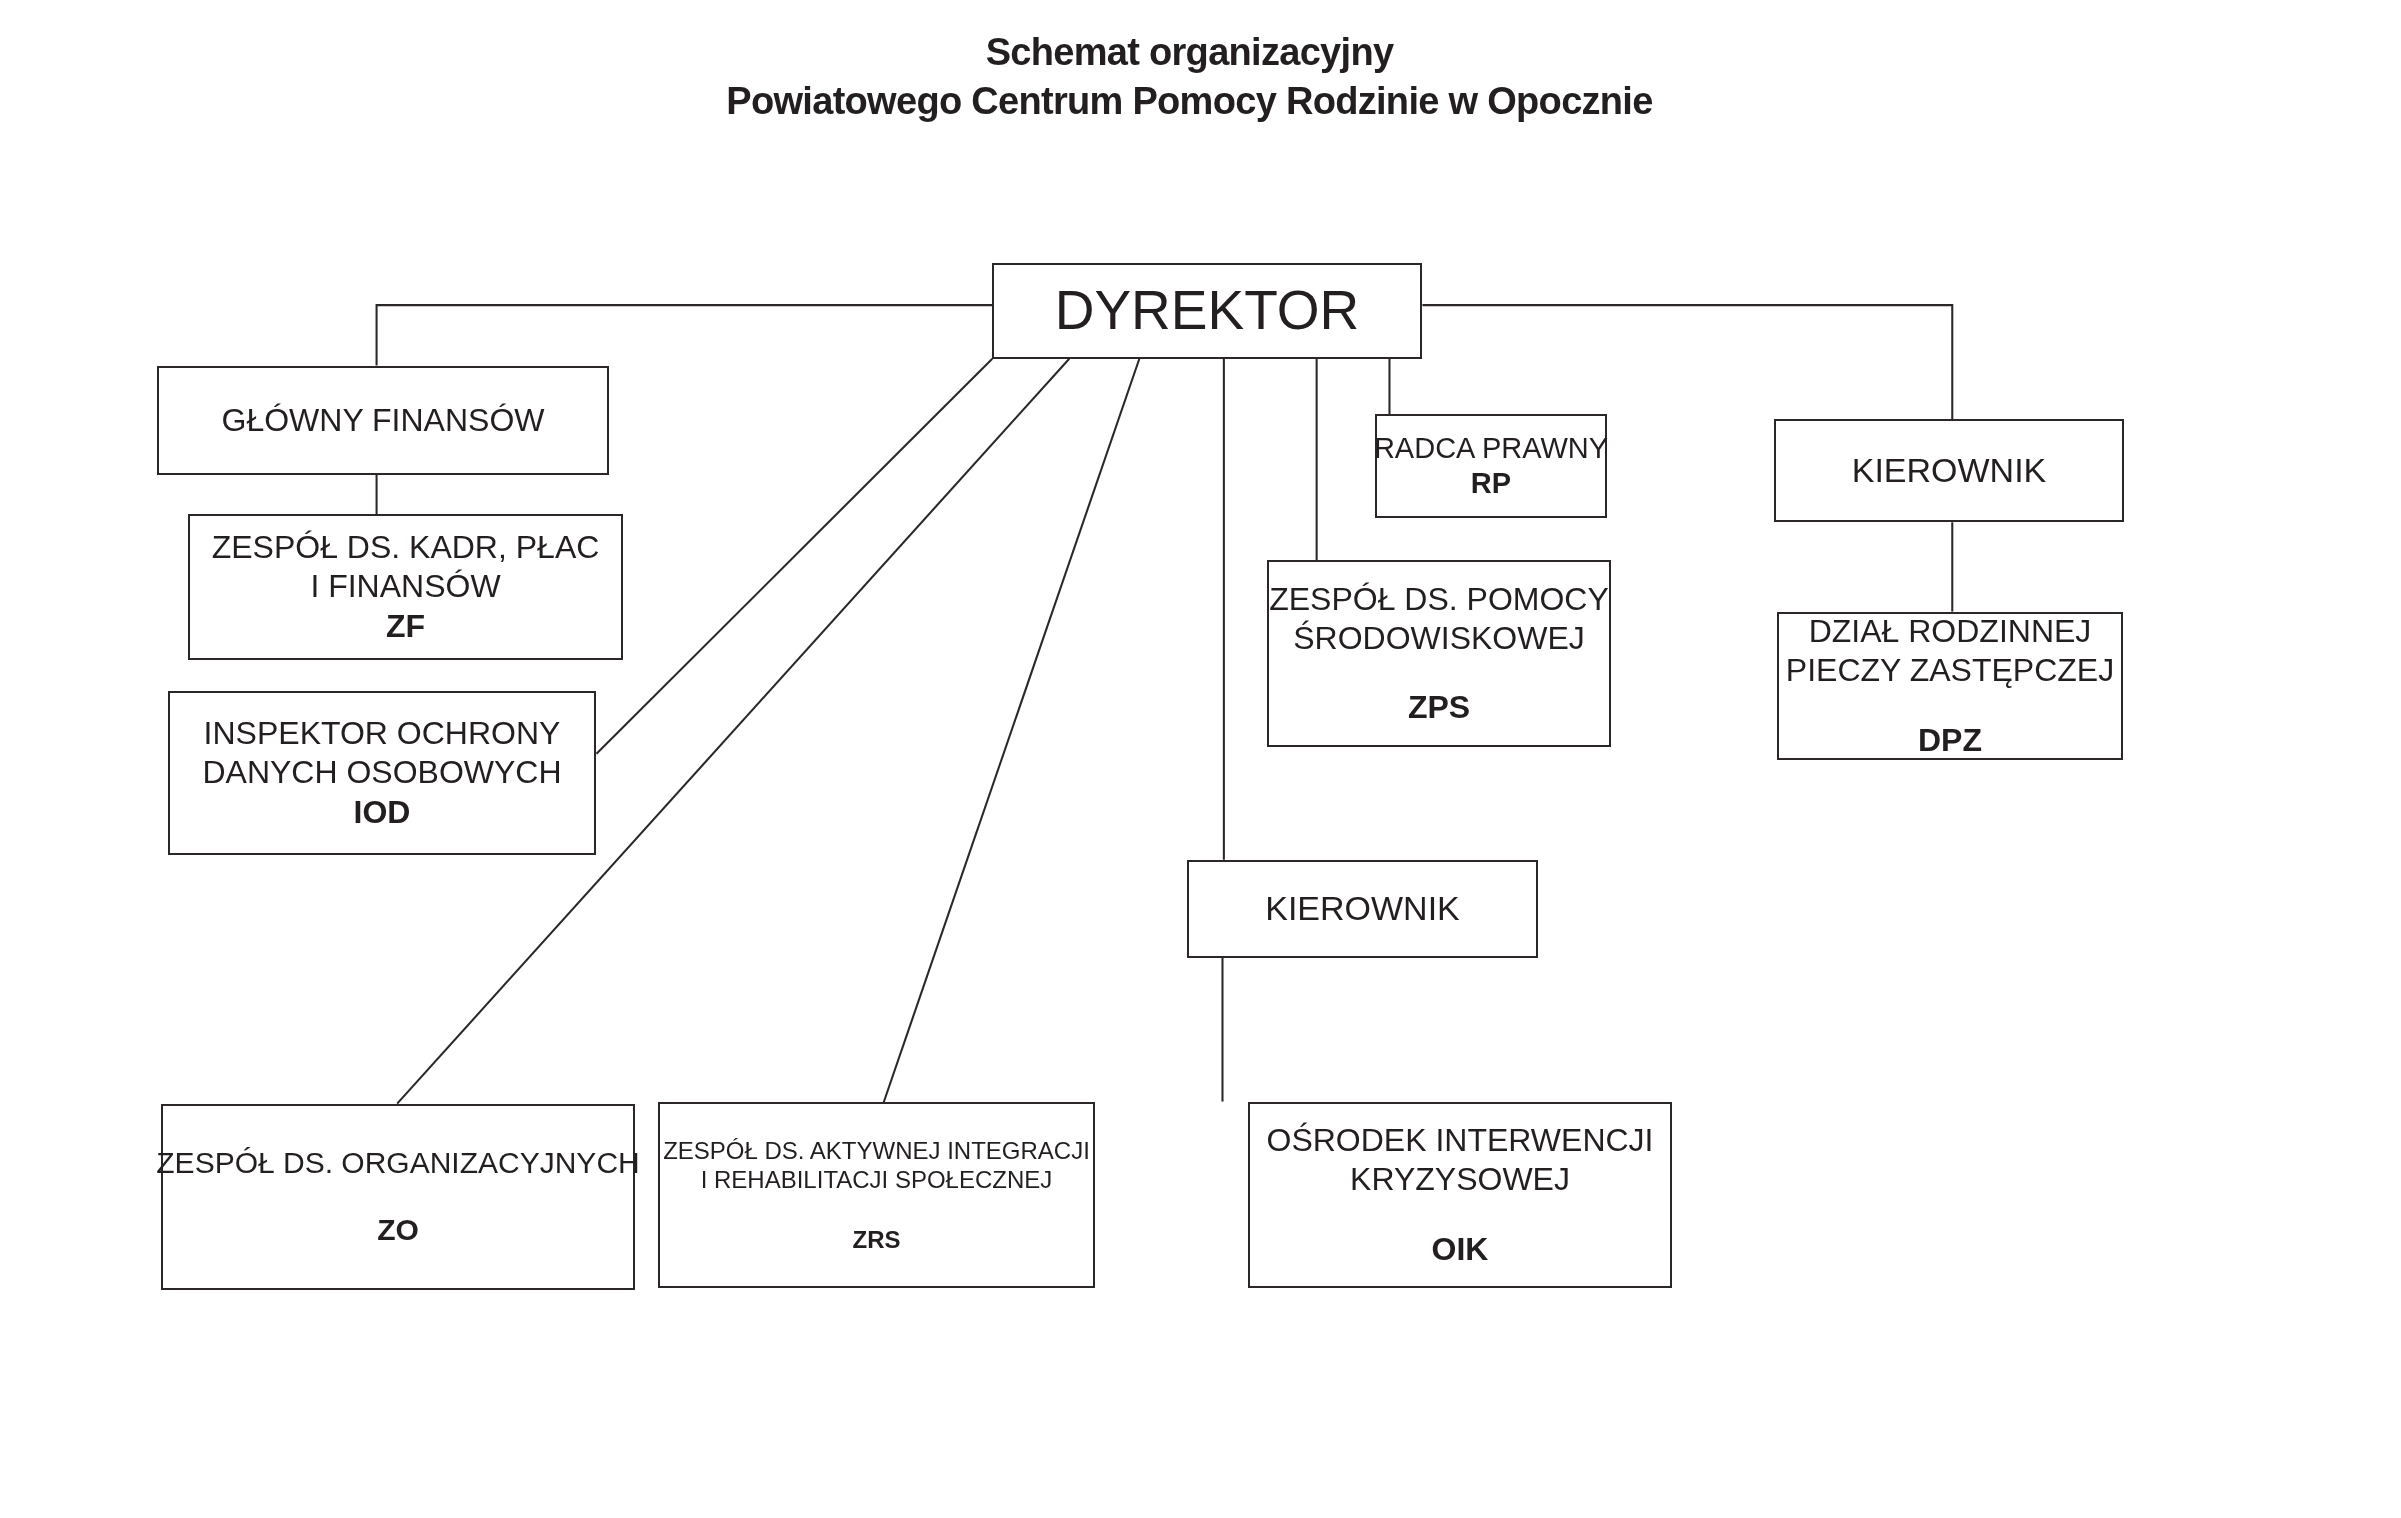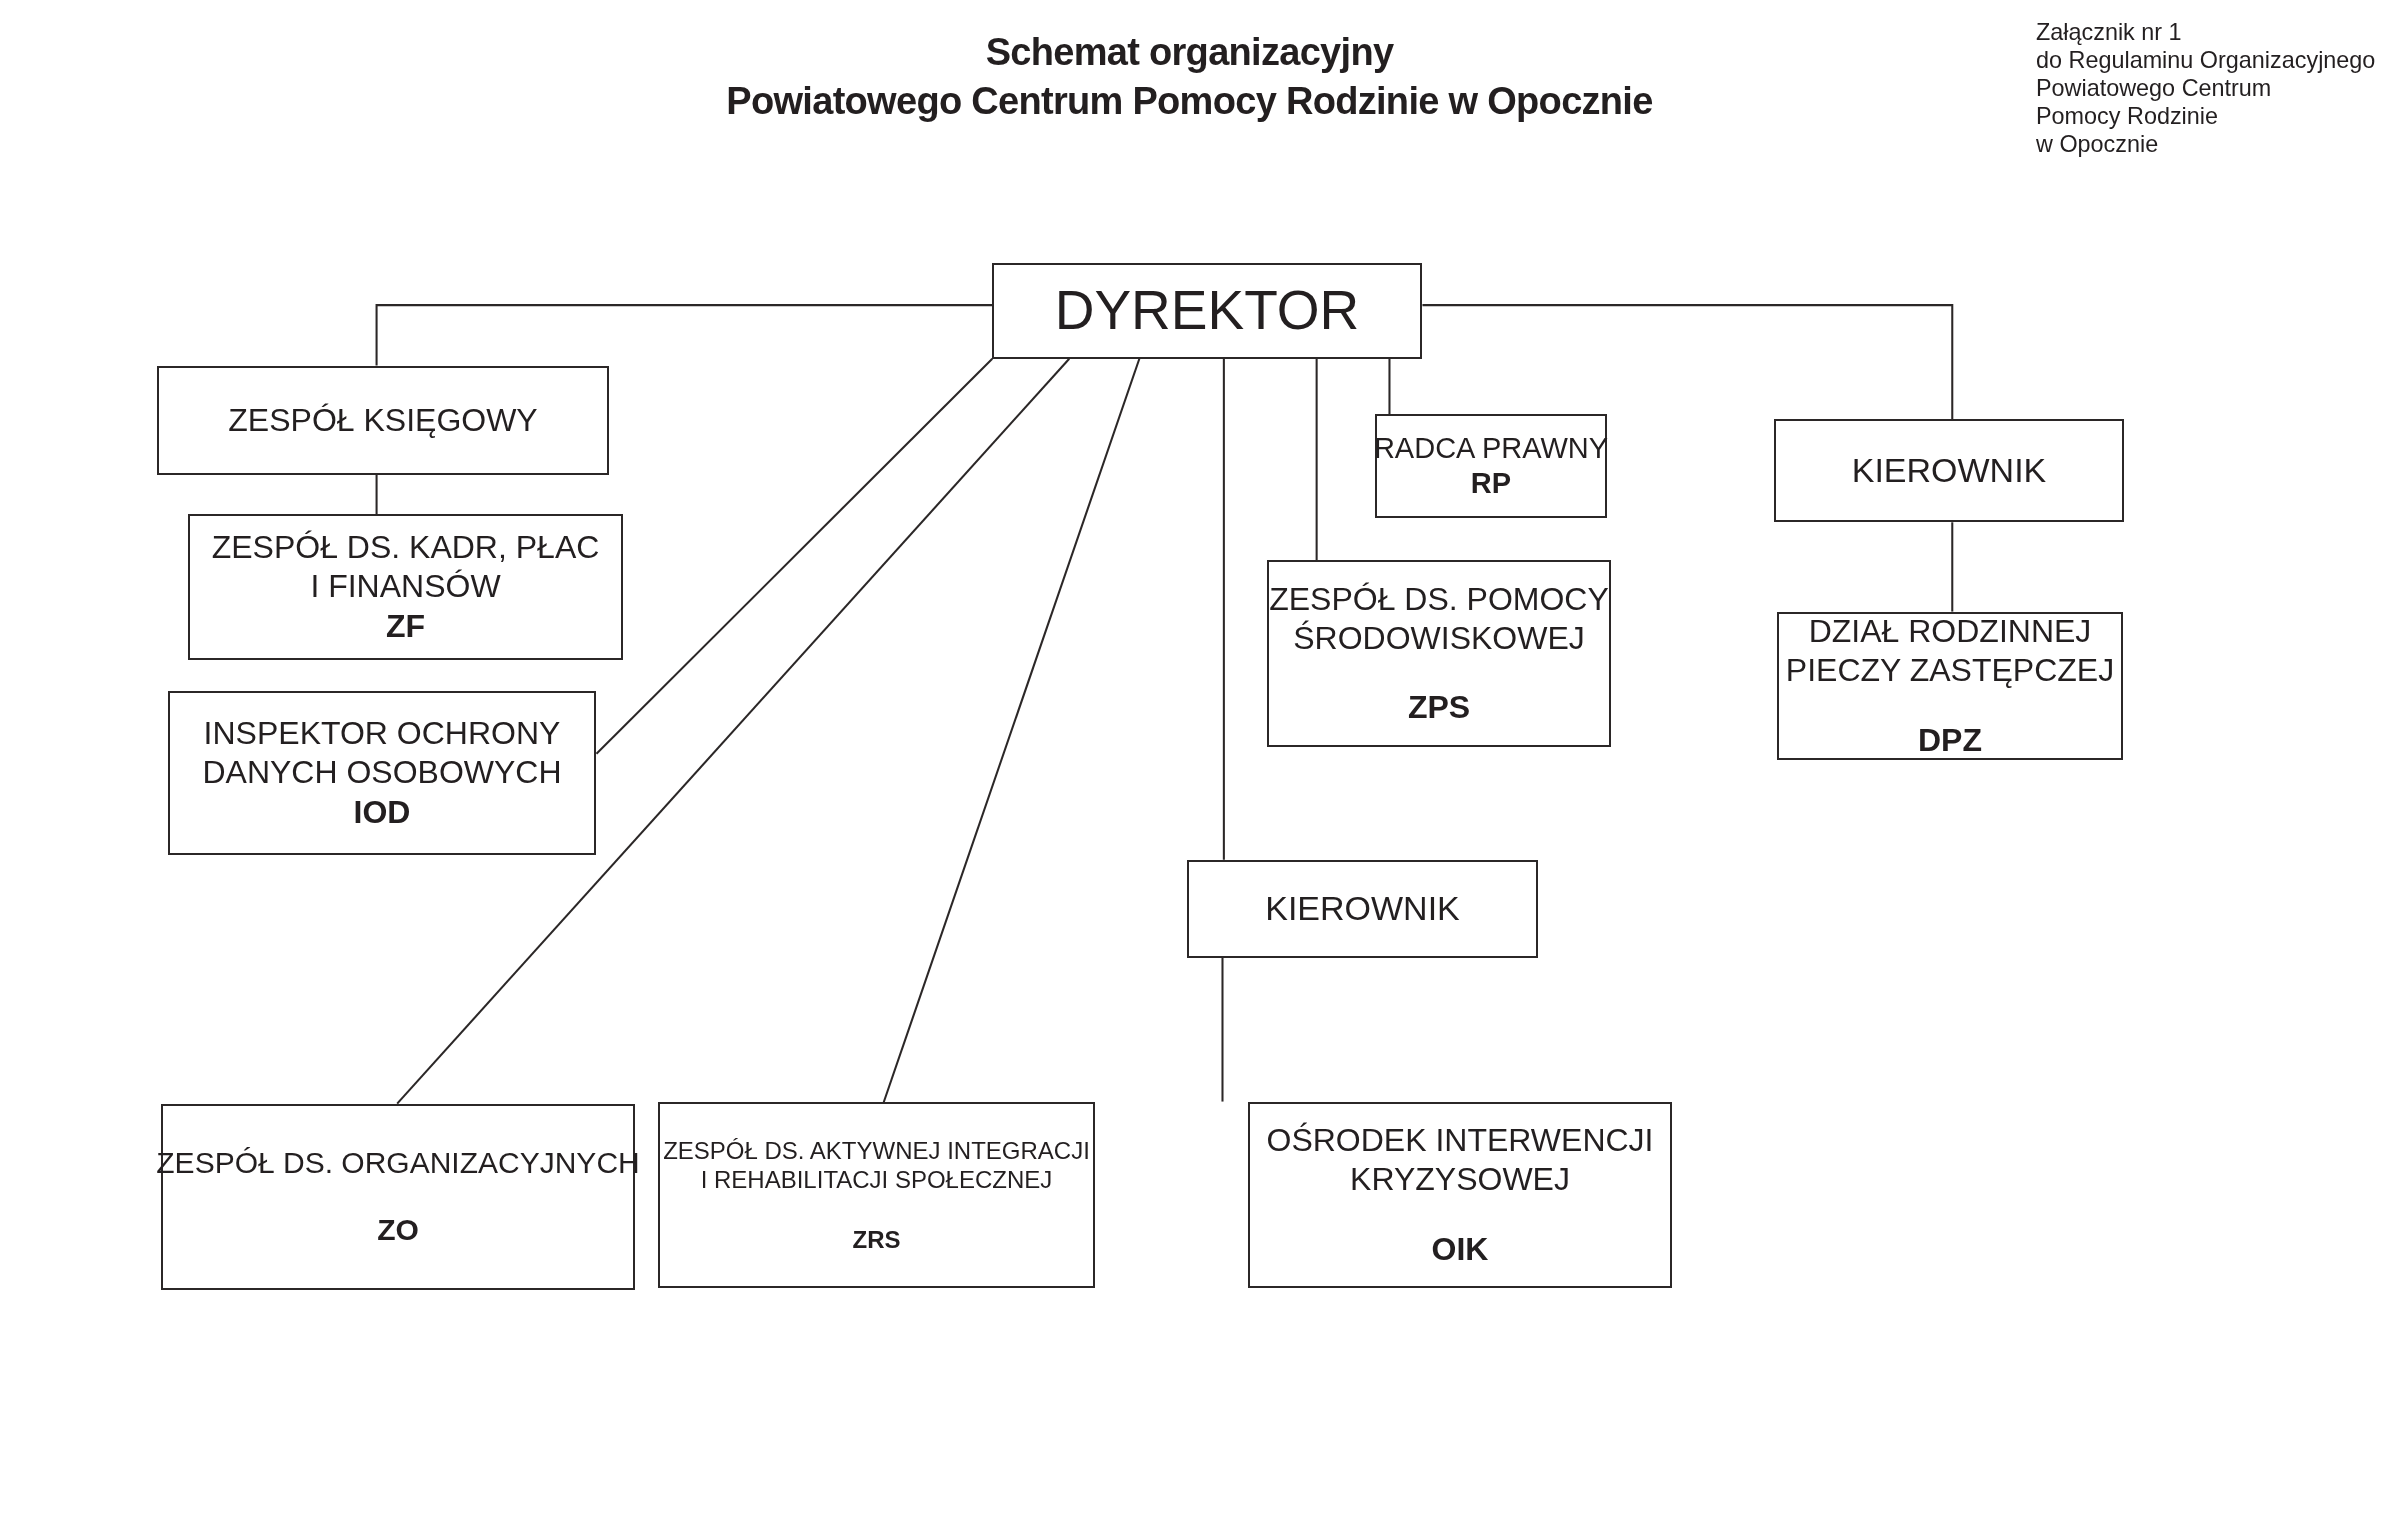--- a/index.html
+++ b/index.html
@@ -81,34 +81,27 @@
     <polyline points="1444,522 868,1097"></polyline>
     <polyline points="1556,522 578,1606"></polyline>
     <polyline points="1658,522 1286,1604"></polyline>
   </svg>
 
   <div class="page-title">
     <div>Schemat organizacyjny</div>
     <div>Powiatowego Centrum Pomocy Rodzinie w Opocznie</div>
   </div>
 
-  <div class="attachment-note">
-    <div>Załącznik nr 1</div>
-    <div>do Regulaminu Organizacyjnego</div>
-    <div>Powiatowego Centrum</div>
-    <div>Pomocy Rodzinie</div>
-    <div>w Opocznie</div>
-  </div>
 
   <div class="node n-dyrektor">
     <div>DYREKTOR</div>
   </div>
 
   <div class="node n-glowny">
-    <div>ZESPÓŁ KSIĘGOWY</div>
+    <div>GŁÓWNY FINANSÓW</div>
   </div>
 
   <div class="node n-zf">
     <div>ZESPÓŁ DS. KADR, PŁAC</div>
     <div>I FINANSÓW</div>
     <div class="code">ZF</div>
   </div>
 
   <div class="node n-iod">
     <div>INSPEKTOR OCHRONY</div>

